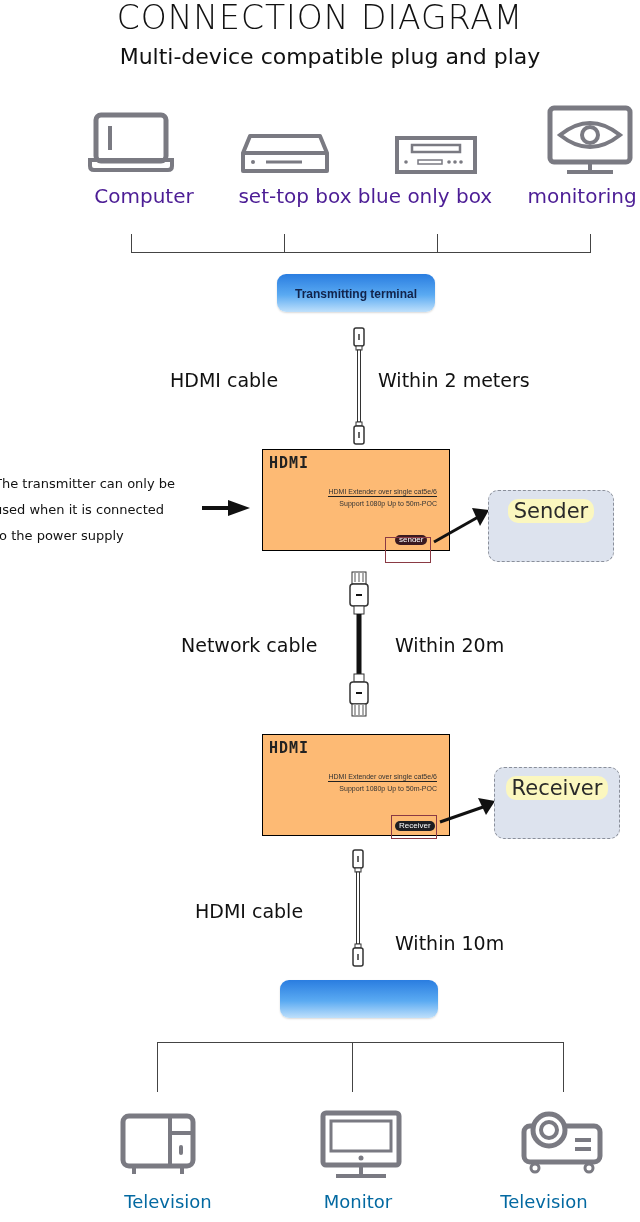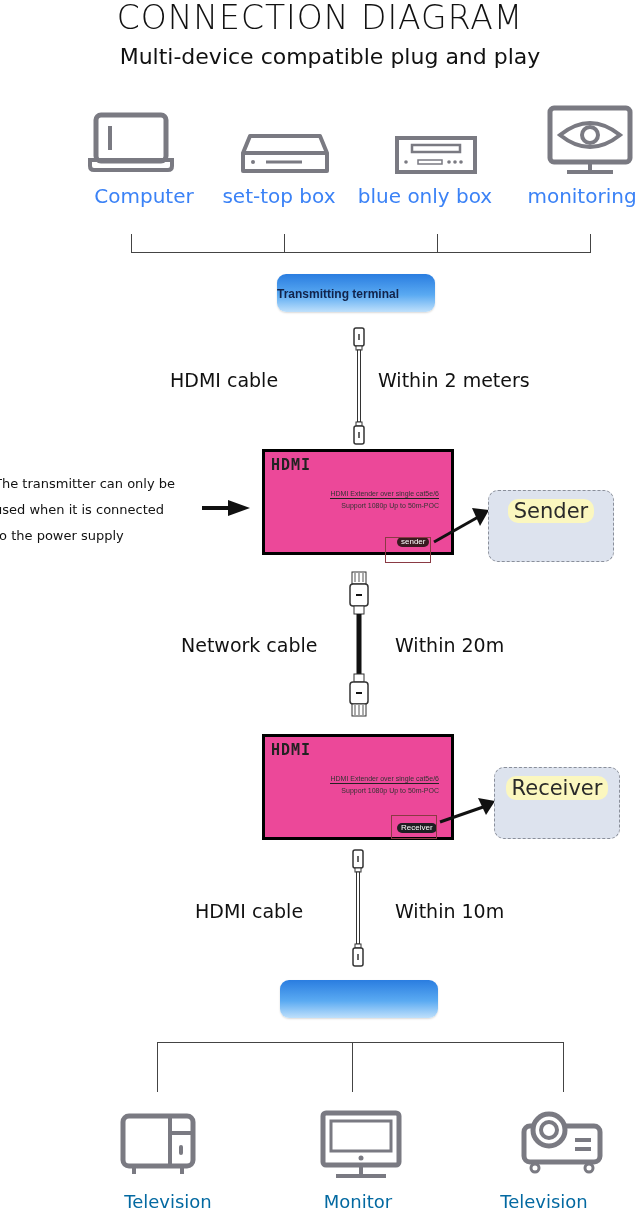--- a/index.html
+++ b/index.html
@@ -1,26 +1,26 @@
 <!DOCTYPE html>
 <html><head>
 <meta charset="utf-8">
 <style>
   html, body { margin: 0; padding: 0; background: #ffffff; }
   body { width: 640px; height: 1222px; position: relative; overflow: hidden; font-family: "Liberation Sans", sans-serif; color: #111; }
   .abs { position: absolute; }
   .title { left: 0; width: 640px; top: -2px; text-align: center; font-family: "DejaVu Sans", sans-serif; font-size: 33px; letter-spacing: 1px; font-weight: 300; color: #111; }
   .subtitle { left: 0; width: 660px; top: 44px; text-align: center; font-family: "DejaVu Sans", sans-serif; font-size: 22px; color: #111; }
-  .dev-label { font-family: "DejaVu Sans", sans-serif; font-size: 20px; color: #3b82f6; white-space: nowrap; text-align: center; }
+  .dev-label { font-family: "DejaVu Sans", sans-serif; font-size: 20px; color: #4c1d95; white-space: nowrap; text-align: center; }
   .icon { position: absolute; }
   .line { position: absolute; background: #444; }
   .pill { position: absolute; border-radius: 9px; background: linear-gradient(to bottom, #2a7de0 0%, #5aaaf2 55%, #bfe0fb 100%); box-shadow: 0 1px 2px rgba(0,0,0,0.15); }
-  .pill-text { position: absolute; left: 0; right: 0; top: 13px; font-size: 12px; font-weight: bold; color: #12234a; }
+  .pill-text { position: absolute; left: 0; right: 0; top: 13px; text-align: center; font-size: 12px; font-weight: bold; color: #12234a; }
   .cable-label { font-family: "DejaVu Sans", sans-serif; font-size: 19px; font-weight: 500; color: #111; white-space: nowrap; }
-  .device-box { position: absolute; border: 3px solid #000000; background: #ec4899; }
+  .device-box { position: absolute; border: 1px solid #000000; background: #fdba74; }
   .hdmi-logo { position: absolute; left: 6px; top: 4px; font-family: "DejaVu Sans Mono", monospace; font-weight: bold; font-size: 15px; letter-spacing: 1px; color: #222; }
   .desc1 { position: absolute; right: 12px; top: 38px; font-size: 7px; color: #333; border-bottom: 1px solid #222; padding-bottom: 1px; white-space: nowrap; }
   .desc2 { position: absolute; right: 12px; top: 50px; font-size: 7px; color: #333; white-space: nowrap; }
   .tag { position: absolute; background: #3a1a20; color: #fff; font-size: 8px; border-radius: 6px; padding: 0 4px; line-height: 10px; }
   .tag-frame { position: absolute; border: 1px solid #8a3a44; }
   .callout { position: absolute; background: #dde3ee; border: 1px dashed #8a8f9a; border-radius: 10px; }
   .callout-label { position: absolute; left: 0; right: 0; text-align: center; }
   .callout-label span { background: #fbf7bf; border-radius: 10px; padding: 0 6px; font-family: "DejaVu Sans", sans-serif; font-size: 21px; color: #2a2a2a; }
   .note { font-family: "DejaVu Sans", sans-serif; font-size: 13px; color: #111; line-height: 26px; white-space: nowrap; }
   .out-label { font-family: "DejaVu Sans", sans-serif; font-size: 18px; color: #0369a1; white-space: nowrap; text-align: center; }
@@ -53,21 +53,21 @@
 </svg>
 <svg class="icon" style="left:547px;top:105px" width="86" height="70" viewBox="0 0 86 70">
   <rect x="3" y="3" width="80" height="54" rx="4" fill="none" stroke="#7a7a82" stroke-width="5"></rect>
   <path d="M13 30 Q43 6 73 30 Q43 54 13 30 Z" fill="none" stroke="#7a7a82" stroke-width="4"></path>
   <circle cx="43" cy="30" r="8" fill="none" stroke="#7a7a82" stroke-width="4"></circle>
   <line x1="43" y1="57" x2="43" y2="66" stroke="#7a7a82" stroke-width="4"></line>
   <line x1="20" y1="67" x2="66" y2="67" stroke="#7a7a82" stroke-width="4"></line>
 </svg>
 
 <div class="abs dev-label" style="left:84px;top:184px;width:120px">Computer</div>
-<div class="abs dev-label" style="left:214px;top:184px;width:130px">set-top box</div>
+<div class="abs dev-label" style="left:230px;top:184px;width:130px">set-top box</div>
 <div class="abs dev-label" style="left:350px;top:184px;width:150px">blue only box</div>
 <div class="abs dev-label" style="left:520px;top:184px;width:124px">monitoring</div>
 
 <div class="line" style="left:131px;top:252px;width:460px;height:1px"></div>
 <div class="line" style="left:131px;top:234px;width:1px;height:19px"></div>
 <div class="line" style="left:284px;top:234px;width:1px;height:19px"></div>
 <div class="line" style="left:437px;top:234px;width:1px;height:19px"></div>
 <div class="line" style="left:590px;top:234px;width:1px;height:19px"></div>
 
 <div class="pill" style="left:277px;top:274px;width:158px;height:38px">
@@ -149,21 +149,21 @@
 <svg class="icon" style="left:349px;top:848px" width="18" height="120" viewBox="0 0 18 120">
   <rect x="4" y="2" width="10" height="18" rx="2" fill="#fff" stroke="#333" stroke-width="1.5"></rect>
   <line x1="9" y1="8" x2="9" y2="14" stroke="#333" stroke-width="1.5"></line>
   <rect x="6" y="20" width="6" height="4" fill="#fff" stroke="#333" stroke-width="1"></rect>
   <rect x="7.5" y="24" width="3" height="72" fill="#fff" stroke="#333" stroke-width="1"></rect>
   <rect x="6" y="96" width="6" height="4" fill="#fff" stroke="#333" stroke-width="1"></rect>
   <rect x="4" y="100" width="10" height="18" rx="2" fill="#fff" stroke="#333" stroke-width="1.5"></rect>
   <line x1="9" y1="106" x2="9" y2="112" stroke="#333" stroke-width="1.5"></line>
 </svg>
 <div class="abs cable-label" style="left:195px;top:900px">HDMI cable</div>
-<div class="abs cable-label" style="left:395px;top:900px">Within 10m</div>
+<div class="abs cable-label" style="left:395px;top:932px">Within 10m</div>
 
 <div class="pill" style="left:280px;top:980px;width:158px;height:38px"></div>
 
 <div class="line" style="left:157px;top:1042px;width:406px;height:1px"></div>
 <div class="line" style="left:157px;top:1042px;width:1px;height:50px"></div>
 <div class="line" style="left:352px;top:1042px;width:1px;height:50px"></div>
 <div class="line" style="left:563px;top:1042px;width:1px;height:50px"></div>
 
 <svg class="icon" style="left:120px;top:1113px" width="76" height="64" viewBox="0 0 76 64">
   <rect x="3" y="3" width="70" height="50" rx="6" fill="none" stroke="#7a7a82" stroke-width="5"></rect>

